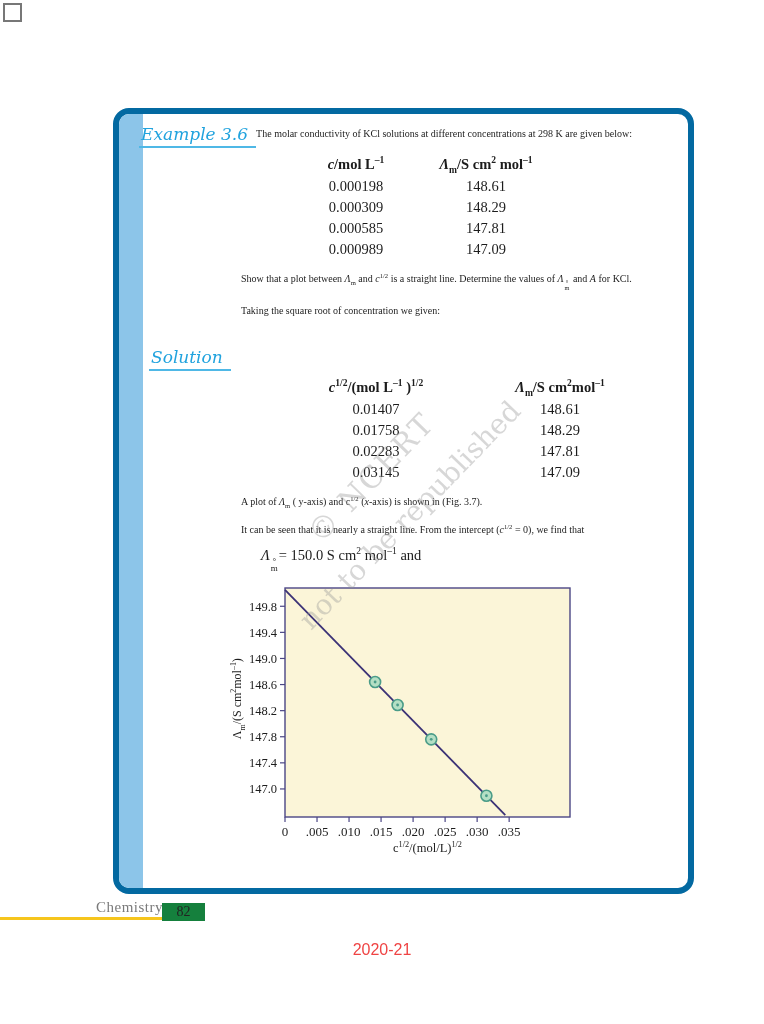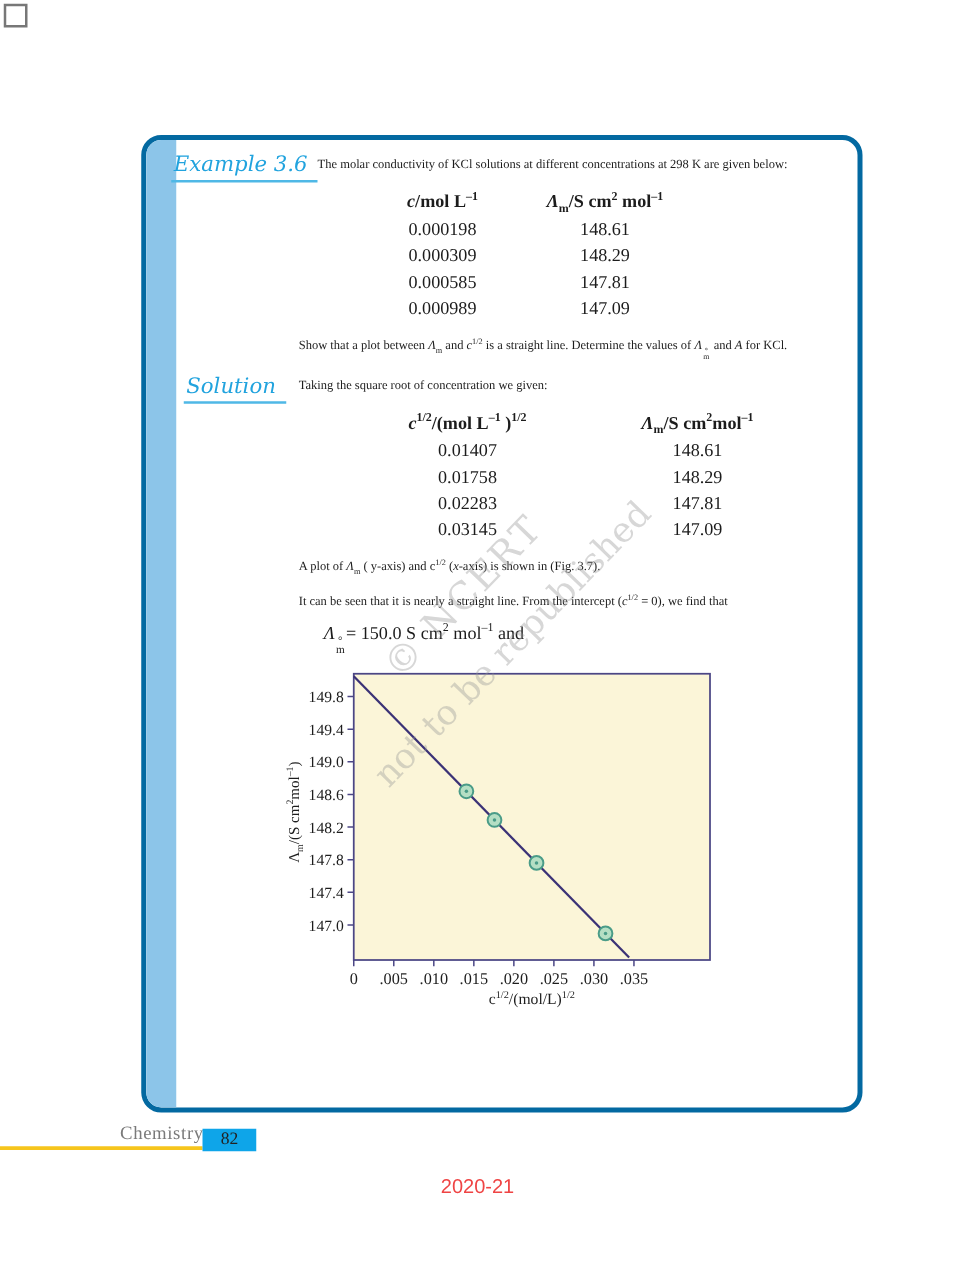--- a/index.html
+++ b/index.html
@@ -4,21 +4,21 @@
 <style>
   html,body { margin:0; padding:0; }
   body {
     width:764px; height:1024px; position:relative; background:#ffffff;
     font-family:"Liberation Serif", serif; color:#1c1c1c; overflow:hidden;
   }
   .printmark { position:absolute; left:3px; top:3px; width:15px; height:15px;
     border:2px solid #777; background:#fff; }
 
   .content-box { position:absolute; left:113px; top:108px; width:569px; height:774px;
-    border:4px solid #0369a1; border-radius:16px; overflow:hidden; background:#fff; }
+    border:6px solid #0369a1; border-radius:16px; overflow:hidden; background:#fff; }
   .blue-bar { position:absolute; left:0; top:0; width:24px; height:100%; background:#8cc5e9; }
   .content { position:absolute; left:28px; top:0; width:537px; height:100%;
     padding-top:10px; box-sizing:border-box; }
 
   .row { display:flex; align-items:flex-start; }
   .gutter { flex:0 0 94px; }
   .body { flex:1; max-width:441px; }
   .indent { margin-left:94px; width:441px; }
 
   .para { margin:0; font-size:10px; line-height:20px; text-align:justify; }
@@ -52,21 +52,21 @@
   .watermark { position:absolute; left:225px; top:452px; width:330px;
     transform:rotate(-46deg); text-align:center; color:rgba(150,150,150,0.38);
     font-family:"DejaVu Serif", serif; pointer-events:none; z-index:5; }
   .watermark .w1 { font-size:30px; letter-spacing:2px; }
   .watermark .w2 { font-size:28px; margin-top:20px; white-space:nowrap; }
 
   .footer-line { position:absolute; left:0; top:917px; width:162px; height:3px; background:#f6c51c; }
   .footer-book { position:absolute; left:96px; top:899px; font-size:15px; color:#7a7a7a;
     letter-spacing:0.5px; }
   .footer-pagebox { position:absolute; left:162px; top:903px; width:43px; height:18px;
-    background:#0ea5e9; text-align:center; font-size:14px; color:#222; line-height:18px; }
+    background:#15803d; text-align:center; font-size:14px; color:#222; line-height:18px; }
   .year { position:absolute; left:0; top:941px; width:100%; text-align:center;
     font-family:"Liberation Sans", sans-serif; font-size:16px; color:#ef4444; }
 </style>
 </head>
 <body>
 
 <div class="printmark"></div>
 
 <div class="content-box">
   <div class="blue-bar"></div>
@@ -107,21 +107,21 @@
           </div>
       </div>
       <p class="para">Show that a plot between <i>Λ</i><sub>m</sub> and <i>c</i><sup>1/2</sup> is a straight line. Determine the values of <i>Λ</i><span class="ss">
             <span>°</span>
             <span>m</span>
           </span> and <i>A</i> for KCl.</p>
     </div>
 
     <div class="row" style="margin-top:8px;">
       <div class="gutter">
-        <span class="script-label" style="margin-left:2px;">Solution</span>
+        <span class="script-label" style="margin-left:2px;margin-top:46px;">Solution</span>
       </div>
       <div class="body">
         <p class="para">Taking the square root of concentration we given:</p>
       </div>
     </div>
 
     <div class="indent">
       <div class="dtable t2">
         <div class="thead">
           <span class="thcell"><i>c</i><sup>1/2</sup>/(mol L<sup>–1</sup> )<sup>1/2</sup></span>

